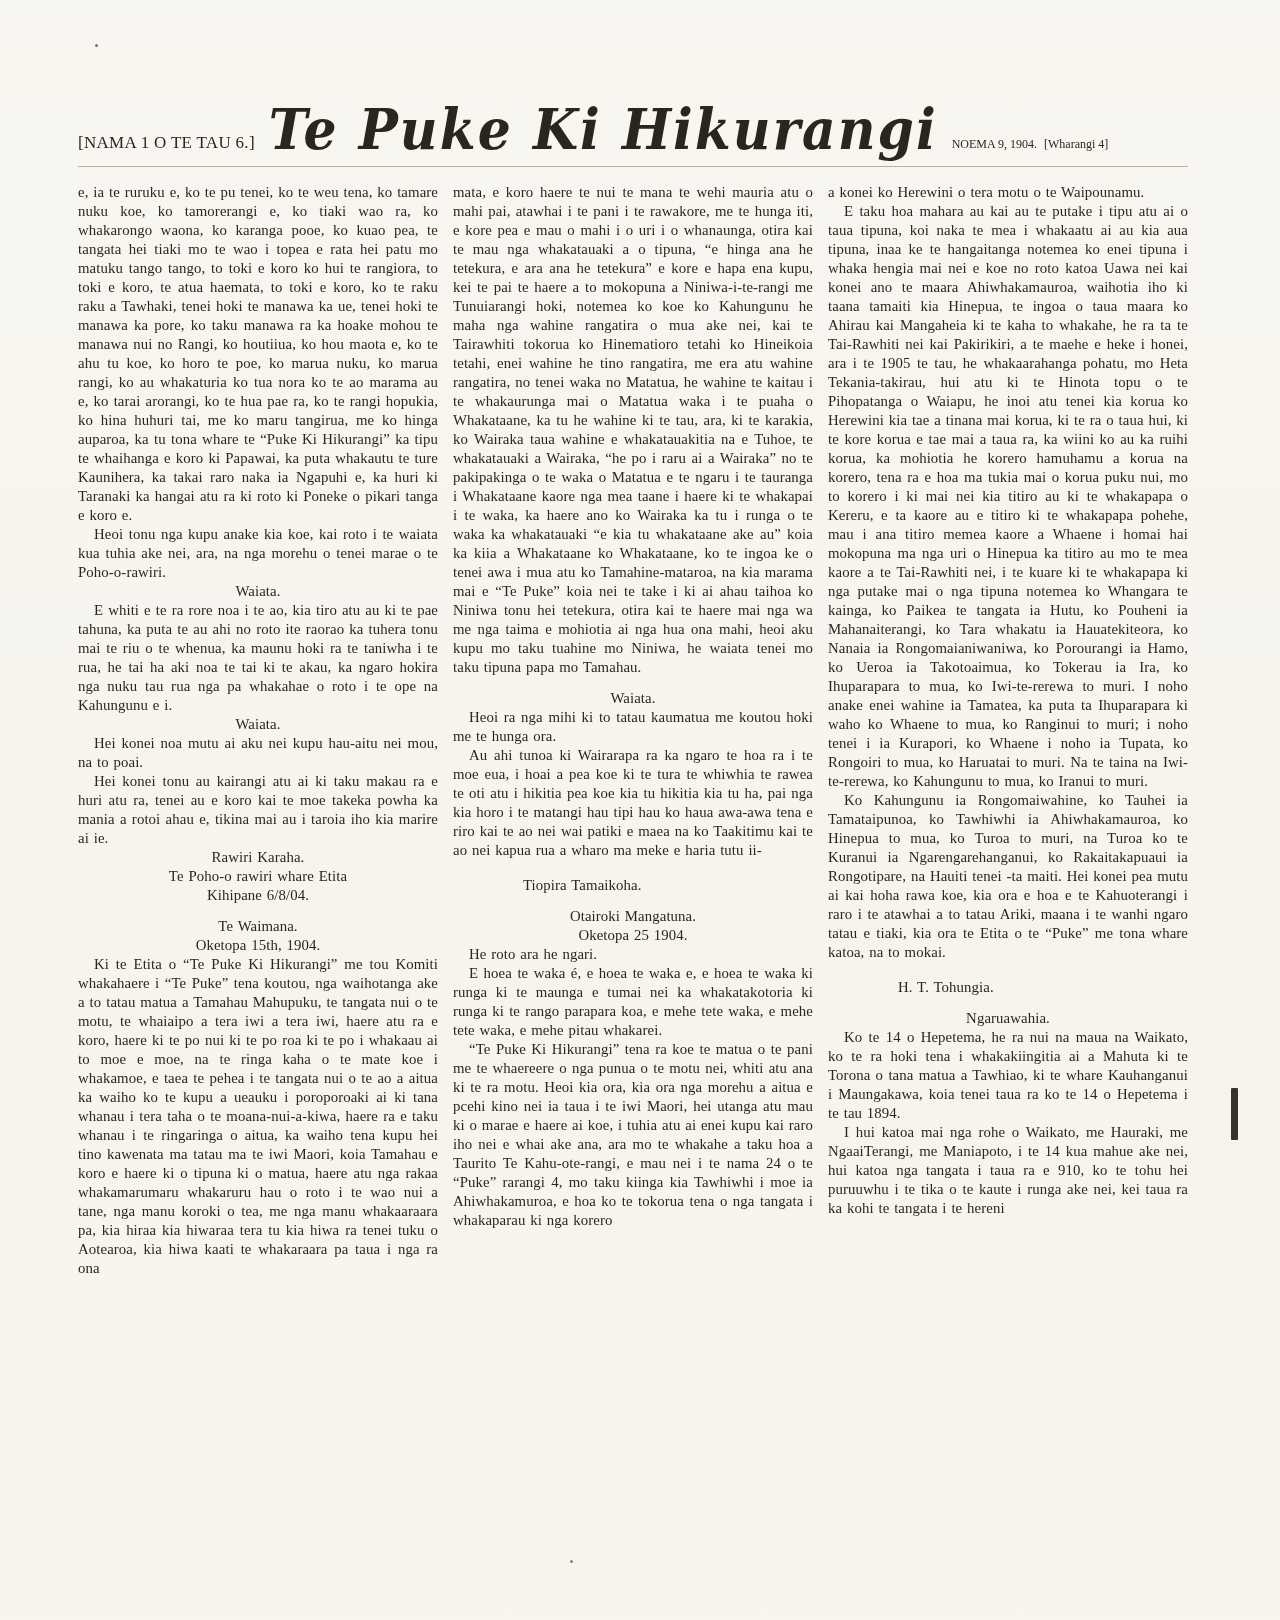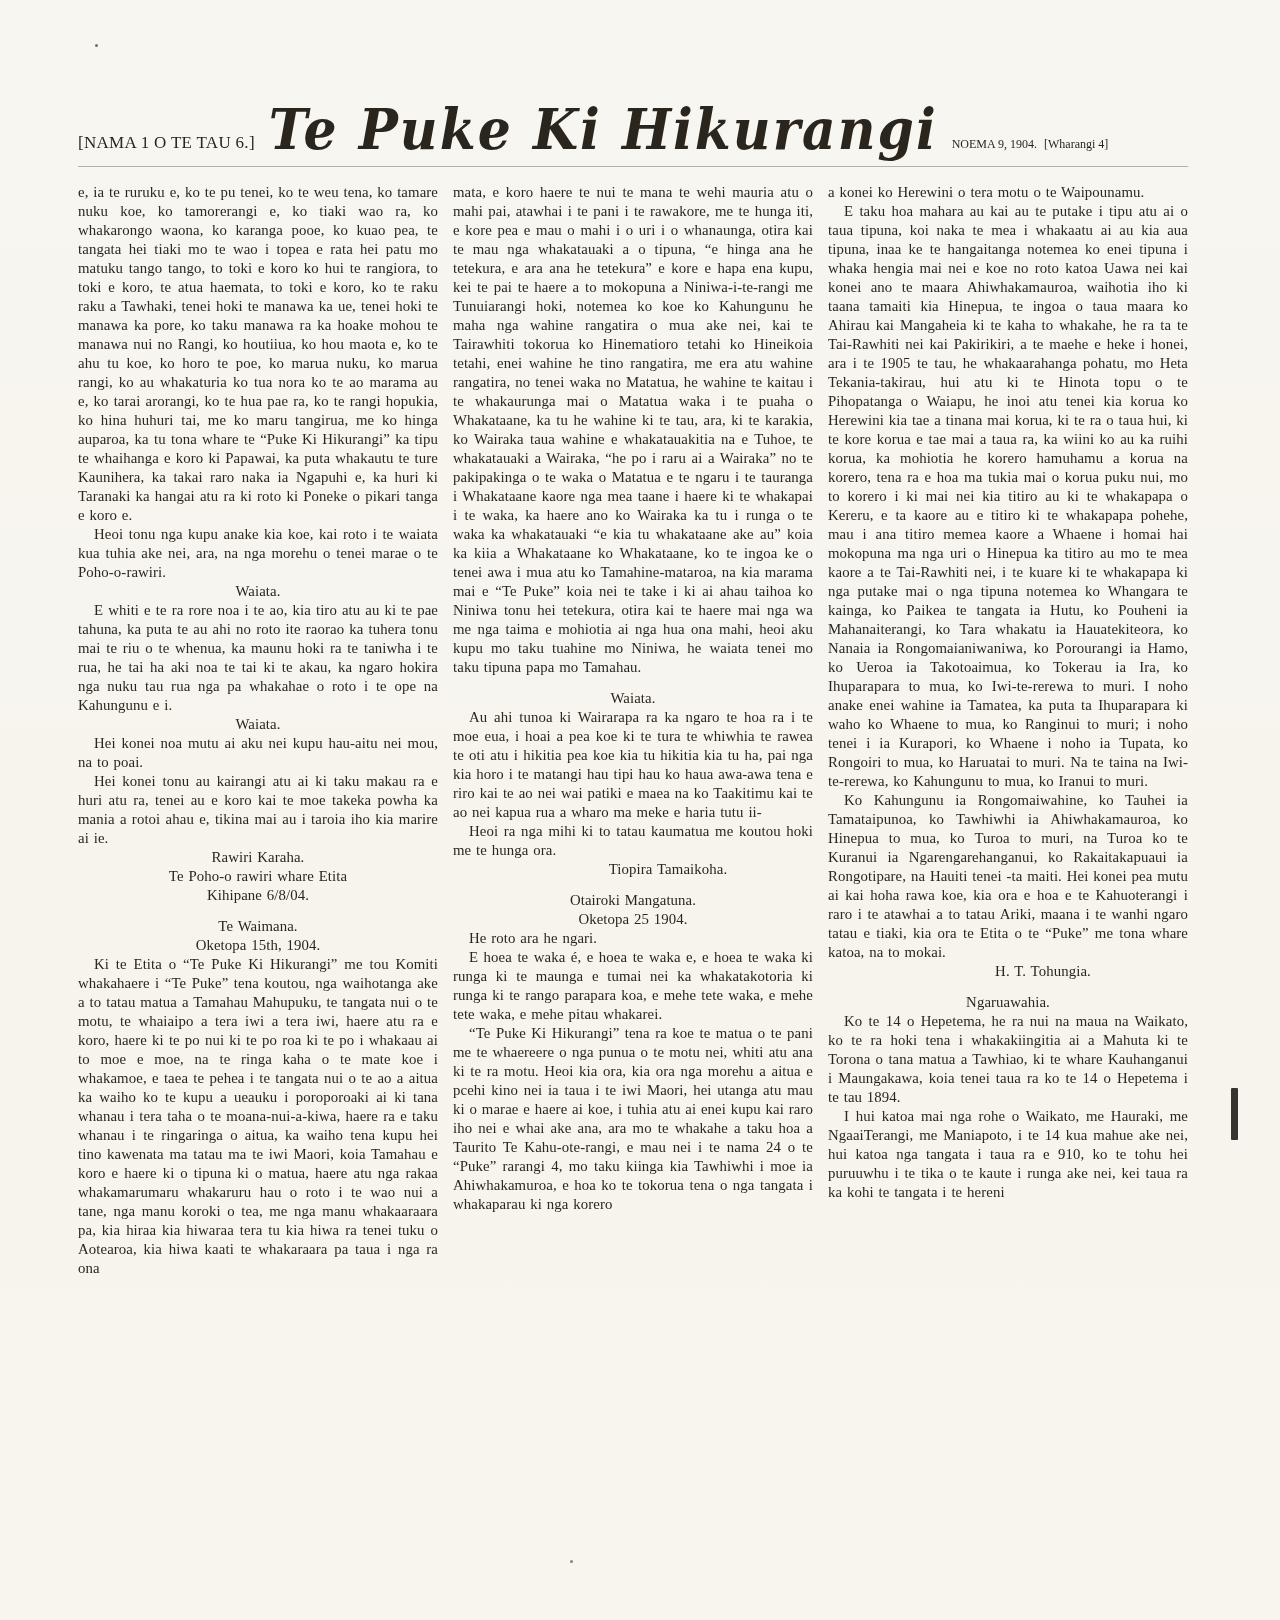--- a/index.html
+++ b/index.html
@@ -46,21 +46,21 @@
     line-height:19px;
     text-align:justify;
     word-spacing:1px;
     letter-spacing:.1px;
   }
   .blk { margin:0; }
   .blk.p { text-indent:16px; }
   .blk.pfirst { text-indent:0; }
   .blk.center { text-align:center; text-indent:0; }
   .blk.centergap { text-align:center; text-indent:0; margin-top:12px; }
-  .blk.right { text-align:center; text-indent:0; padding-left:70px; }
+  .blk.right { text-indent:0; padding-left:70px;margin-top:16px; }
   
   .artifact { position:absolute; background:#15120e; }
   .artifact-right { right:42px; top:1088px; width:7px; height:52px; border-radius:1px; opacity:.85; }
   .artifact-dot { left:95px; top:44px; width:3px; height:3px; border-radius:50%; opacity:.6; }
   .artifact-bottom { left:570px; top:1560px; width:3px; height:3px; border-radius:50%; opacity:.5; }
 </style>
 </head>
 <body>
 
 <div class="page">
@@ -91,22 +91,22 @@
         <p class="blk center">Rawiri Karaha.</p>
         <p class="blk center">Te Poho-o rawiri whare Etita</p>
         <p class="blk center">Kihipane 6/8/04.</p>
         <p class="blk centergap">Te Waimana.</p>
         <p class="blk center">Oketopa 15th, 1904.</p>
         <p class="blk p">Ki te Etita o “Te Puke Ki Hikurangi” me tou Komiti whakahaere i “Te Puke” tena koutou, nga waihotanga ake a to tatau matua a Tamahau Mahupuku, te tangata nui o te motu, te whaiaipo a tera iwi a tera iwi, haere atu ra e koro, haere ki te po nui ki te po roa ki te po i whakaau ai to moe e moe, na te ringa kaha o te mate koe i whakamoe, e taea te pehea i te tangata nui o te ao a aitua ka waiho ko te kupu a ueauku i poroporoaki ai ki tana whanau i tera taha o te moana-nui-a-kiwa, haere ra e taku whanau i te ringaringa o aitua, ka waiho tena kupu hei tino kawenata ma tatau ma te iwi Maori, koia Tamahau e koro e haere ki o tipuna ki o matua, haere atu nga rakaa whakamarumaru whakaruru hau o roto i te wao nui a tane, nga manu koroki o tea, me nga manu whakaaraara pa, kia hiraa kia hiwaraa tera tu kia hiwa ra tenei tuku o Aotearoa, kia hiwa kaati te whakaraara pa taua i nga ra ona</p>
       </section>
     <section class="col">
         <p class="blk pfirst">mata, e koro haere te nui te mana te wehi mauria atu o mahi pai, atawhai i te pani i te rawakore, me te hunga iti, e kore pea e mau o mahi i o uri i o whanaunga, otira kai te mau nga whakatauaki a o tipuna, “e hinga ana he tetekura, e ara ana he tetekura” e kore e hapa ena kupu, kei te pai te haere a to mokopuna a Niniwa-i-te-rangi me Tunuiarangi hoki, notemea ko koe ko Kahungunu he maha nga wahine rangatira o mua ake nei, kai te Tairawhiti tokorua ko Hinematioro tetahi ko Hineikoia tetahi, enei wahine he tino rangatira, me era atu wahine rangatira, no tenei waka no Matatua, he wahine te kaitau i te whakaurunga mai o Matatua waka i te puaha o Whakataane, ka tu he wahine ki te tau, ara, ki te karakia, ko Wairaka taua wahine e whakatauakitia na e Tuhoe, te whakatauaki a Wairaka, “he po i raru ai a Wairaka” no te pakipakinga o te waka o Matatua e te ngaru i te tauranga i Whakataane kaore nga mea taane i haere ki te whakapai i te waka, ka haere ano ko Wairaka ka tu i runga o te waka ka whakatauaki “e kia tu whakataane ake au” koia ka kiia a Whakataane ko Whakataane, ko te ingoa ke o tenei awa i mua atu ko Tamahine-mataroa, na kia marama mai e “Te Puke” koia nei te take i ki ai ahau taihoa ko Niniwa tonu hei tetekura, otira kai te haere mai nga wa me nga taima e mohiotia ai nga hua ona mahi, heoi aku kupu mo taku tuahine mo Niniwa, he waiata tenei mo taku tipuna papa mo Tamahau.</p>
         <p class="blk centergap">Waiata.</p>
+        <p class="blk p">Heoi ra nga mihi ki to tatau kaumatua me koutou hoki me te hunga ora.</p>
         <p class="blk p">Au ahi tunoa ki Wairarapa ra ka ngaro te hoa ra i te moe eua, i hoai a pea koe ki te tura te whiwhia te rawea te oti atu i hikitia pea koe kia tu hikitia kia tu ha, pai nga kia horo i te matangi hau tipi hau ko haua awa-awa tena e riro kai te ao nei wai patiki e maea na ko Taakitimu kai te ao nei kapua rua a wharo ma meke e haria tutu ii-</p>
-        <p class="blk p">Heoi ra nga mihi ki to tatau kaumatua me koutou hoki me te hunga ora.</p>
         <p class="blk right">Tiopira Tamaikoha.</p>
         <p class="blk centergap">Otairoki Mangatuna.</p>
         <p class="blk center">Oketopa 25 1904.</p>
         <p class="blk p">He roto ara he ngari.</p>
         <p class="blk p">E hoea te waka é, e hoea te waka e, e hoea te waka ki runga ki te maunga e tumai nei ka whakatakotoria ki runga ki te rango parapara koa, e mehe tete waka, e mehe tete waka, e mehe pitau whakarei.</p>
         <p class="blk p">“Te Puke Ki Hikurangi” tena ra koe te matua o te pani me te whaereere o nga punua o te motu nei, whiti atu ana ki te ra motu.  Heoi kia ora, kia ora nga morehu a aitua e pcehi kino nei ia taua i te iwi Maori, hei utanga atu mau ki o marae e haere ai koe, i tuhia atu ai enei kupu kai raro iho nei e whai ake ana, ara mo te whakahe a taku hoa a Taurito Te Kahu-ote-rangi, e mau nei i te nama 24 o te “Puke” rarangi 4, mo taku kiinga kia Tawhiwhi i moe ia Ahiwhakamuroa, e hoa ko te tokorua tena o nga tangata i whakaparau ki nga korero</p>
       </section>
     <section class="col">
         <p class="blk pfirst">a konei ko Herewini o tera motu o te Waipounamu.</p>
         <p class="blk p">E taku hoa mahara au kai au te putake i tipu atu ai o taua tipuna, koi naka te mea i whakaatu ai au kia aua tipuna, inaa ke te hangaitanga notemea ko enei tipuna i whaka hengia mai nei e koe no roto katoa Uawa nei kai konei ano te maara Ahiwhakamauroa, waihotia iho ki taana tamaiti kia Hinepua, te ingoa o taua maara ko Ahirau kai Mangaheia ki te kaha to whakahe, he ra ta te Tai-Rawhiti nei kai Pakirikiri, a te maehe e heke i honei, ara i te 1905 te tau, he whakaarahanga pohatu, mo Heta Tekania-takirau, hui atu ki te Hinota topu o te Pihopatanga o Waiapu, he inoi atu tenei kia korua ko Herewini kia tae a tinana mai korua, ki te ra o taua hui, ki te kore korua e tae mai a taua ra, ka wiini ko au ka ruihi korua, ka mohiotia he korero hamuhamu a korua na korero, tena ra e hoa ma tukia mai o korua puku nui, mo to korero i ki mai nei kia titiro au ki te whakapapa o Kereru, e ta kaore au e titiro ki te whakapapa pohehe, mau i ana titiro memea kaore a Whaene i homai hai mokopuna ma nga uri o Hinepua ka titiro au mo te mea kaore a te Tai-Rawhiti nei, i te kuare ki te whakapapa ki nga putake mai o nga tipuna notemea ko Whangara te kainga, ko Paikea te tangata ia Hutu, ko Pouheni ia Mahanaiterangi, ko Tara whakatu ia Hauatekiteora, ko Nanaia ia Rongomaianiwaniwa, ko Porourangi ia Hamo, ko Ueroa ia Takotoaimua, ko Tokerau ia Ira, ko Ihuparapara to mua, ko Iwi-te-rerewa to muri.  I noho anake enei wahine ia Tamatea, ka puta ta Ihuparapara ki waho ko Whaene to mua, ko Ranginui to muri; i noho tenei i ia Kurapori, ko Whaene i noho ia Tupata, ko Rongoiri to mua, ko Haruatai to muri.  Na te taina na Iwi-te-rerewa, ko Kahungunu to mua, ko Iranui to muri.</p>

